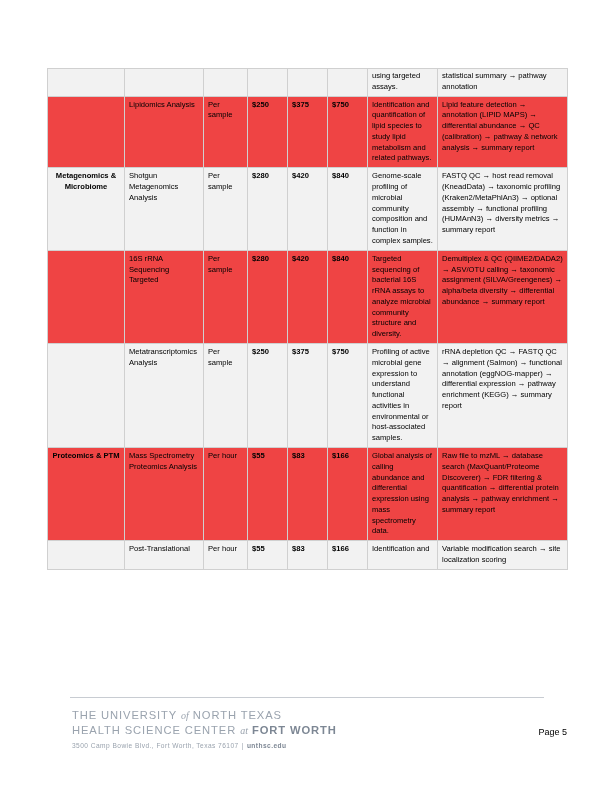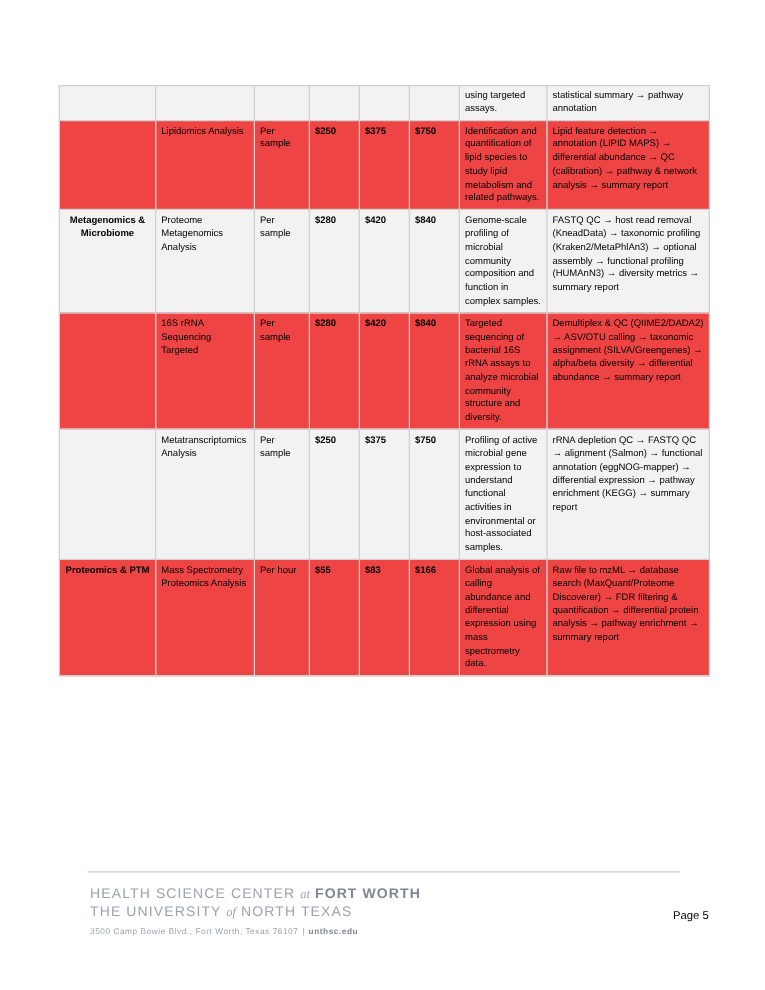--- a/index.html
+++ b/index.html
@@ -141,21 +141,21 @@
           <td>Lipidomics Analysis</td>
           <td>Per sample</td>
           <td class="price">$250</td>
           <td class="price">$375</td>
           <td class="price">$750</td>
           <td>Identification and quantification of lipid species to study lipid metabolism and related pathways.</td>
           <td>Lipid feature detection → annotation (LIPID MAPS) → differential abundance → QC (calibration) → pathway &amp; network analysis → summary report</td>
         </tr>
         <tr class="row-shaded">
           <td class="cat-label">Metagenomics &amp; Microbiome</td>
-          <td>Proteome Metagenomics Analysis</td>
+          <td>Shotgun Metagenomics Analysis</td>
           <td>Per sample</td>
           <td class="price">$280</td>
           <td class="price">$420</td>
           <td class="price">$840</td>
           <td>Genome-scale profiling of microbial community composition and function in complex samples.</td>
           <td>FASTQ QC → host read removal (KneadData) → taxonomic profiling (Kraken2/MetaPhlAn3) → optional assembly → functional profiling (HUMAnN3) → diversity metrics → summary report</td>
         </tr>
         <tr class="row-plain">
           <td class="cat-label"></td>
           <td>16S rRNA Sequencing Targeted</td>
@@ -179,29 +179,39 @@
         <tr class="row-plain">
           <td class="cat-label">Proteomics &amp; PTM</td>
           <td>Mass Spectrometry Proteomics Analysis</td>
           <td>Per hour</td>
           <td class="price">$55</td>
           <td class="price">$83</td>
           <td class="price">$166</td>
           <td>Global analysis of calling abundance and differential expression using mass spectrometry data.</td>
           <td>Raw file to mzML → database search (MaxQuant/Proteome Discoverer) → FDR filtering &amp; quantification → differential protein analysis → pathway enrichment → summary report</td>
         </tr>
+        <tr class="row-shaded">
+          <td class="cat-label"></td>
+          <td>Post-Translational</td>
+          <td>Per hour</td>
+          <td class="price">$55</td>
+          <td class="price">$83</td>
+          <td class="price">$166</td>
+          <td>Identification and</td>
+          <td>Variable modification search → site localization scoring</td>
+        </tr>
       </tbody>
   </table>
 
   <div class="page-number">Page 5</div>
 
   <div class="footer-rule"></div>
 
   <div class="unt-logo">
+    <span class="ln"><span>THE UNIVERSITY</span> <span class="it">of</span> <span>NORTH TEXAS</span></span>
     <span class="ln"><span>HEALTH SCIENCE CENTER</span> <span class="it">at</span> <span class="bold">FORT WORTH</span></span>
-    <span class="ln"><span>THE UNIVERSITY</span> <span class="it">of</span> <span>NORTH TEXAS</span></span>
   </div>
 
   <div class="unt-address">
     <span>3500 Camp Bowie Blvd., Fort Worth, Texas 76107</span><span class="sep">|</span><span class="site">unthsc.edu</span>
   </div>
 
 </div>
 
 </body></html>

